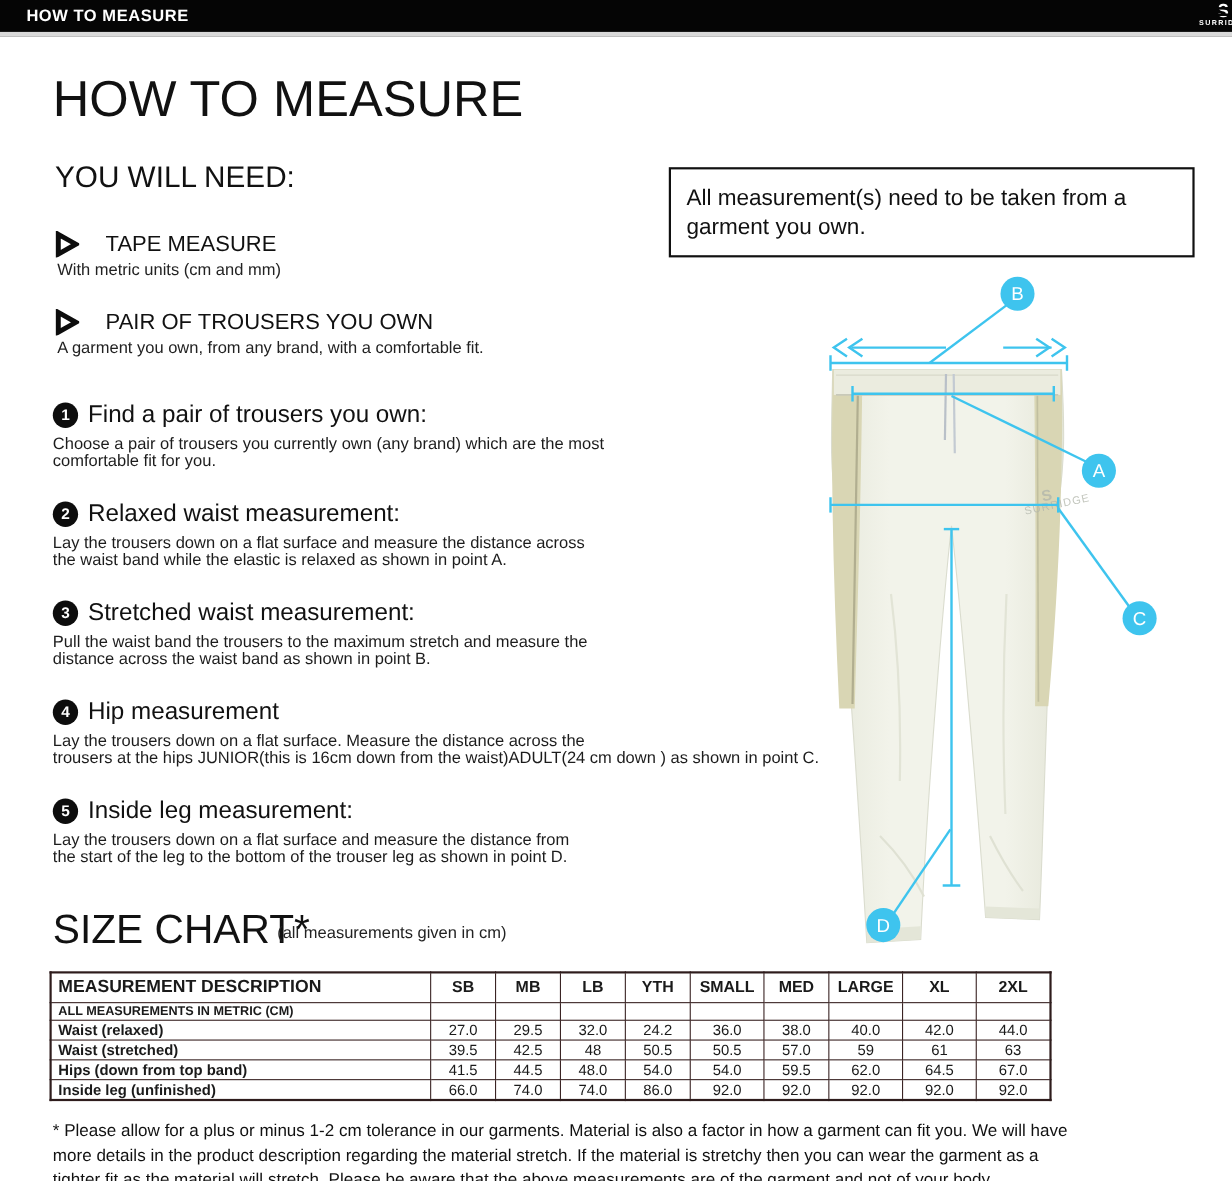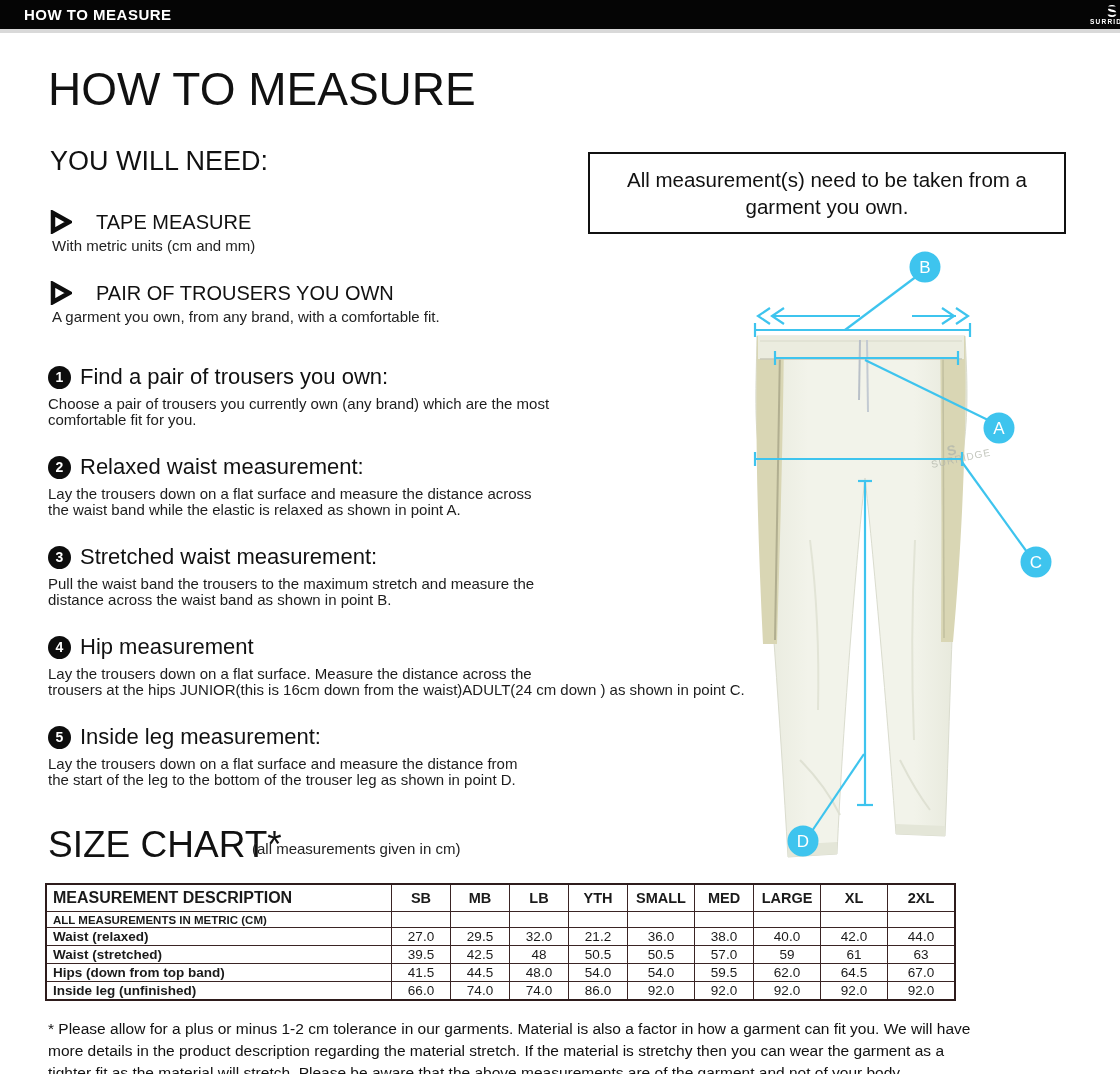--- a/index.html
+++ b/index.html
@@ -24,22 +24,22 @@
   .need-label{font-size:20px;color:#111;}
   .need-desc{font-size:15px;color:#222;margin-top:3px;margin-left:2px;}
 
   .step{position:absolute;left:48px;}
   .step-head{display:flex;align-items:center;gap:9px;}
   .badge{width:23px;height:23px;border-radius:50%;background:#0d0d0d;color:#fff;font-size:14px;
          font-weight:bold;display:flex;align-items:center;justify-content:center;flex:0 0 23px;}
   .step-title{font-size:22px;color:#111;}
   .step-body{font-size:15px;line-height:16px;color:#1c1c1c;margin-top:6px;white-space:pre-line;width:700px;}
 
-  .note-box{position:absolute;left:588px;top:152px;width:446px;border:2px solid #111;
-            padding:12px 14px;font-size:20.5px;line-height:27px;color:#111;background:#fff;text-align:center;}
+  .note-box{position:absolute;left:608px;top:152px;width:446px;border:2px solid #111;
+            padding:12px 14px;font-size:20.5px;line-height:27px;color:#111;background:#fff;}
 
   .sizechart-head{position:absolute;left:48px;top:824px;font-size:37px;color:#111;}
   .sizechart-sub{position:absolute;left:252px;top:840px;font-size:15px;color:#222;}
 
   table.size{position:absolute;left:45px;top:883px;border-collapse:collapse;table-layout:fixed;
              font-family:"Liberation Sans",sans-serif;}
   table.size td,table.size th{border:1.5px solid #3a2424;padding:0 6px;background:#fff;}
   table.size{border:2.5px solid #2e1c1c;}
   th.desc{width:332px;text-align:left;font-size:16px;height:26px;}
   th.col{width:46px;text-align:center;font-size:14.5px;}
@@ -250,21 +250,21 @@
           <td></td>
           <td></td>
           <td></td>
           <td></td>
     </tr>
     <tr class="data">
       <td class="lbl">Waist (relaxed)</td>
       <td>27.0</td>
       <td>29.5</td>
       <td>32.0</td>
-      <td>21.2</td>
+      <td>24.2</td>
       <td>36.0</td>
       <td>38.0</td>
       <td>40.0</td>
       <td>42.0</td>
       <td>44.0</td>
     </tr>
     <tr class="data">
       <td class="lbl">Waist (stretched)</td>
       <td>39.5</td>
       <td>42.5</td>

